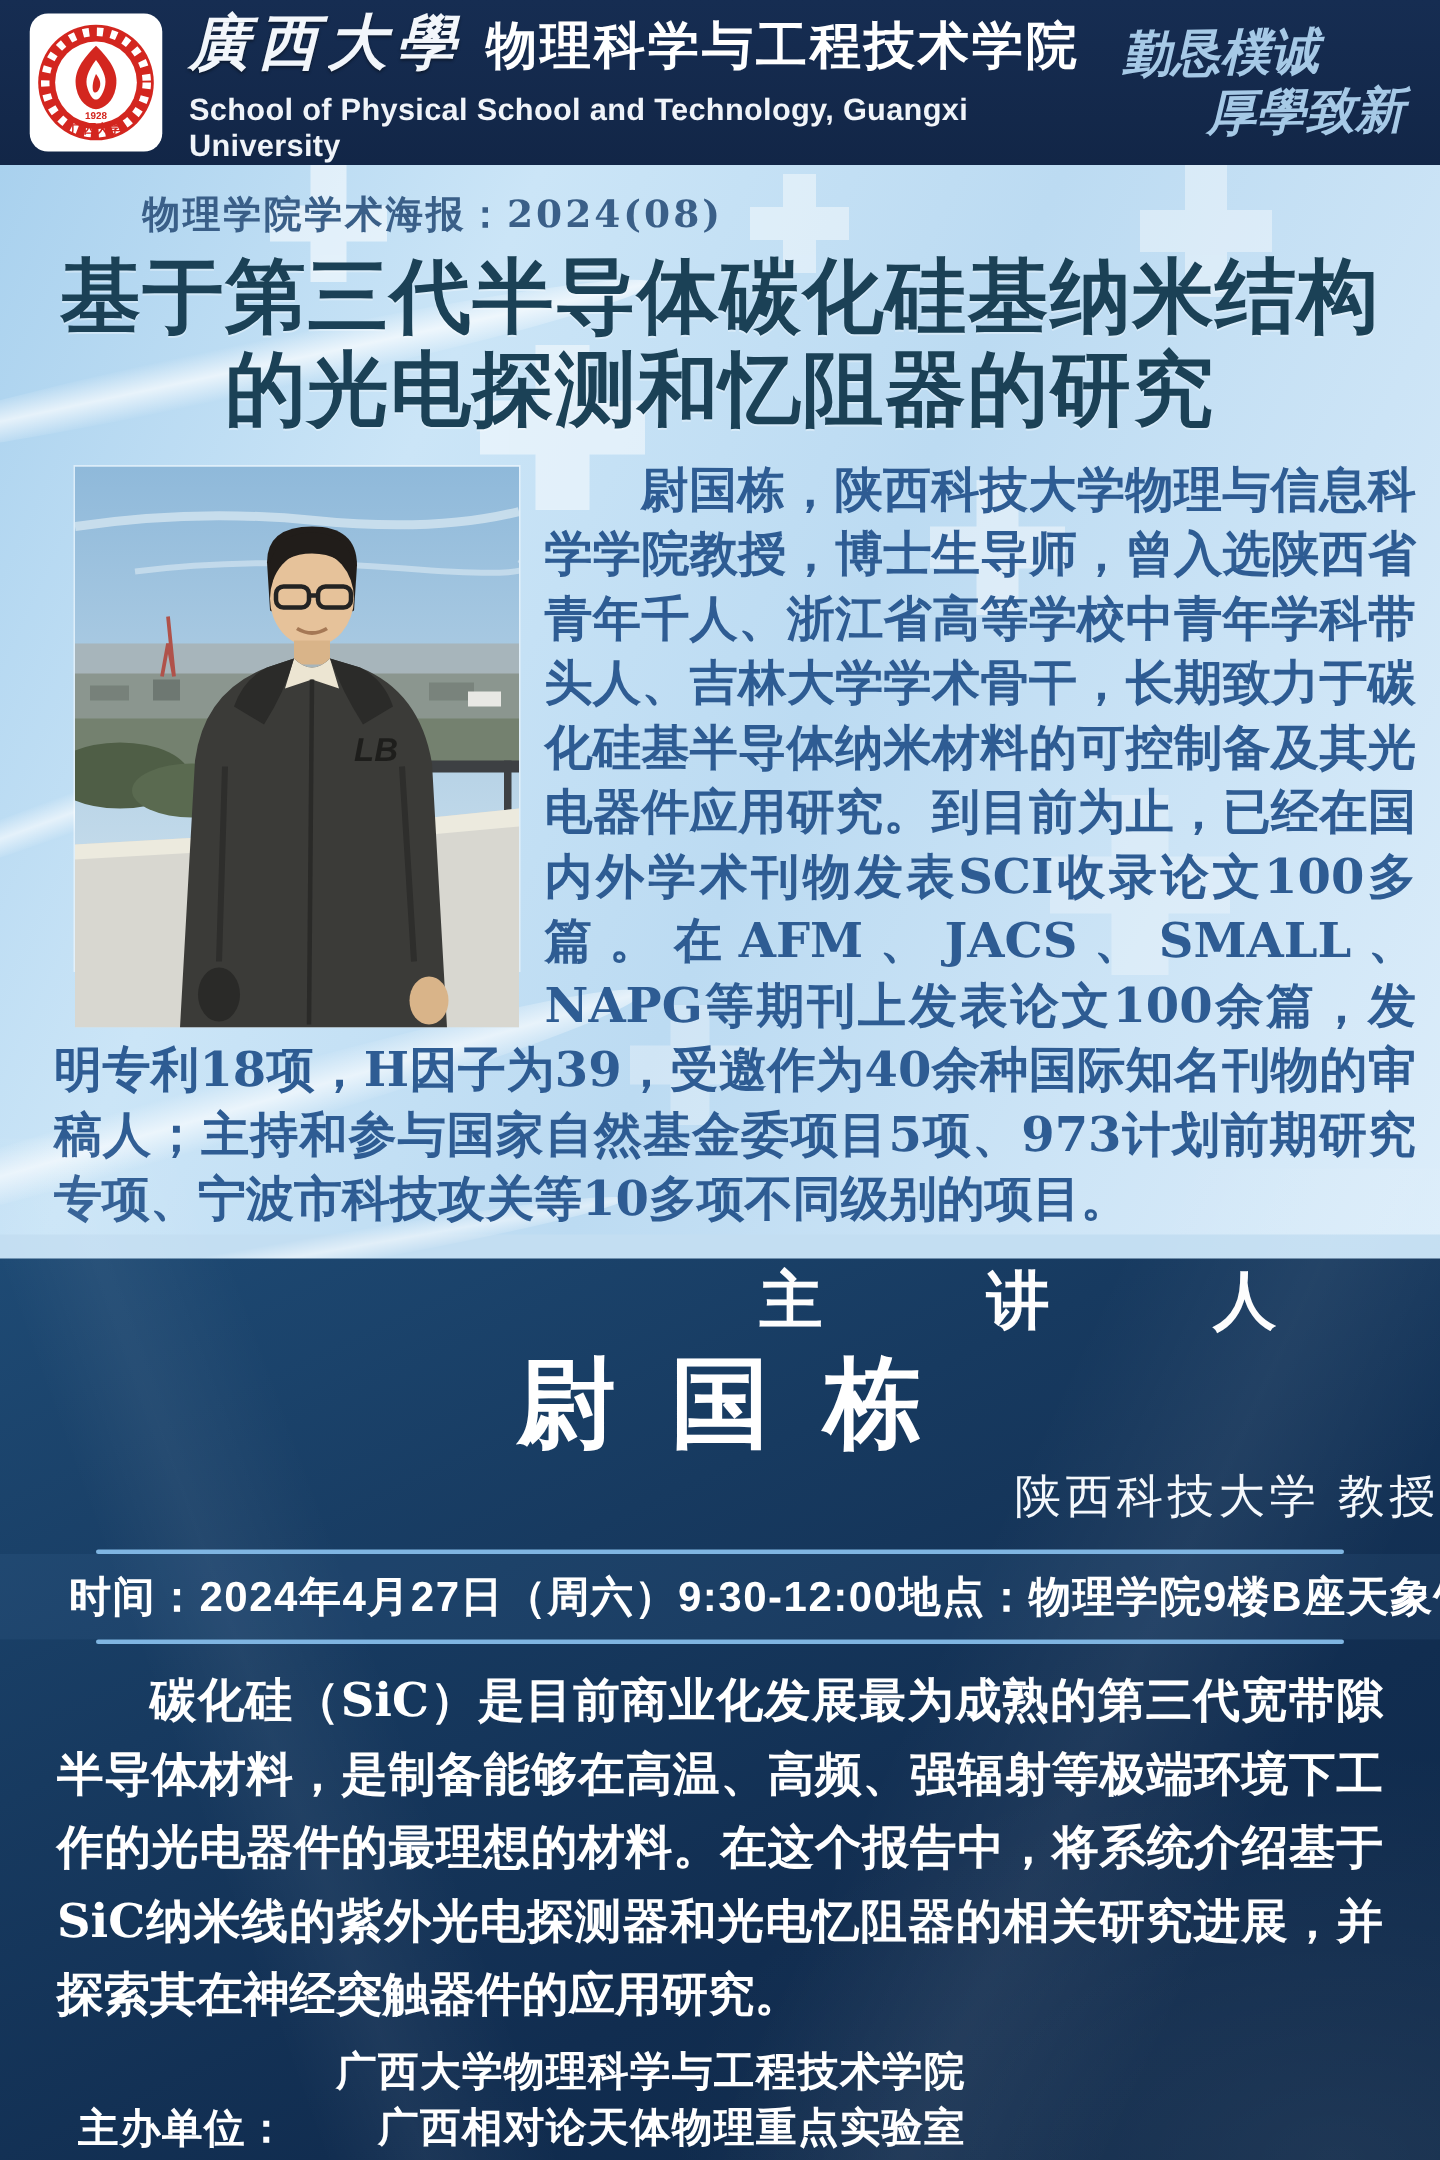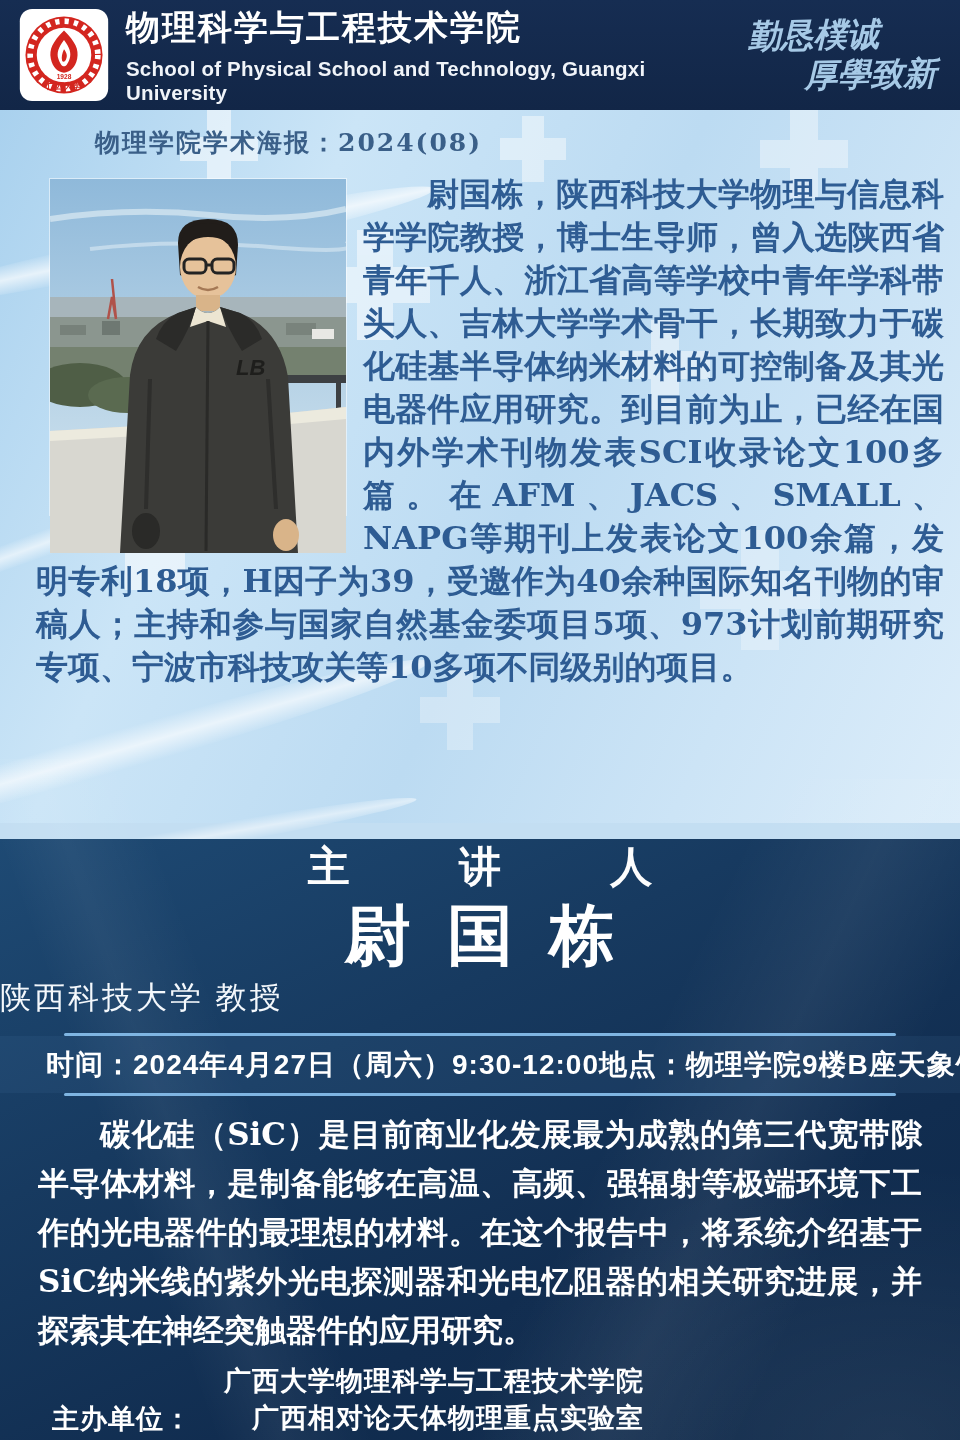--- a/index.html
+++ b/index.html
@@ -62,30 +62,30 @@
     font-family:"DejaVu Serif","Liberation Serif",serif;
     font-size:32px;line-height:43px;font-weight:600;color:#2e5c93;
   }
   
   .dark{
     position:relative;height:617px;box-sizing:border-box;color:#fff;
     background:linear-gradient(155deg,#1e4a74 0%,#173a60 34%,#112d50 66%,#0d2747 100%);
   }
   .sheen{position:absolute;pointer-events:none;}
   .role-label{
-    position:relative;text-align:center;margin-top:16px;
+    position:relative;text-align:right;margin-top:16px;
     font-size:42px;font-weight:600;letter-spacing:2.6em;text-indent:2.6em;color:#fdfdfd;
   }
   .speaker-name{
     position:relative;text-align:center;margin-top:4px;
     font-family:"DejaVu Serif","Liberation Serif",serif;
     font-size:66px;line-height:72px;font-weight:600;letter-spacing:.55em;text-indent:.55em;color:#ffffff;
   }
   .speaker-affil{
-    position:relative;text-align:left;margin-top:6px;
+    position:relative;text-align:right;margin-top:6px;
     font-size:31px;font-weight:500;letter-spacing:3px;color:#f4f8fc;
   }
   .rule{position:relative;height:3px;margin:0 64px;background:#7fb5e2;border-radius:2px;}
   .rule.top{margin-top:14px;}
   .timebar{
     position:relative;display:flex;justify-content:space-between;align-items:flex-start;
     padding:10px 44px 9px 46px;background:rgba(90,140,190,.10);
     font-size:28px;font-weight:700;letter-spacing:1px;white-space:nowrap;
   }
   .abstract{
@@ -115,20 +115,21 @@
         <circle cx="48" cy="50" r="29" fill="#ffffff"></circle>
         <path d="M48 24 C60 36 64 44 62 54 C60 64 54 68 48 69 C42 68 36 64 34 54 C32 44 36 36 48 24 Z" fill="#d3261f"></path>
         <path d="M48 34 C54 42 56 48 54 54 C52 60 50 62 48 62 C46 62 44 60 42 54 C40 48 42 42 48 34 Z" fill="#ffffff"></path>
         <path d="M48 44 C51 48 52 51 50 55 C49 57 47 58 46 56 C45 53 46 48 48 44 Z" fill="#d3261f"></path>
         <text x="48" y="76" text-anchor="middle" font-size="7" fill="#d3261f" font-weight="bold">1928</text>
         <text x="48" y="86" text-anchor="middle" font-size="9" fill="#d3261f" font-weight="bold">广西大学</text>
       </svg>
     </div>
     <div class="header-titles">
       <div class="header-line1">
+        <span class="uni-callig">廣西大學</span>
         <span class="school-cn">物理科学与工程技术学院</span>
       </div>
       <div class="school-en">School of Physical School and Technology, Guangxi University</div>
     </div>
     <div class="motto">
       <div class="m1">勤恳樸诚</div>
       <div class="m2">厚學致新</div>
     </div>
   </header>
 
@@ -142,20 +143,24 @@
     <div class="cross" style="left:500px;top:6px;width:66px;height:66px;opacity:.45;"></div>
     <div class="cross" style="left:760px;top:0px;width:88px;height:88px;opacity:.4;"></div>
     <div class="cross" style="left:320px;top:120px;width:110px;height:110px;opacity:.5;"></div>
     <div class="cross" style="left:620px;top:210px;width:90px;height:90px;opacity:.45;"></div>
     <div class="cross" style="left:60px;top:290px;width:190px;height:190px;opacity:.55;"></div>
     <div class="cross" style="left:700px;top:420px;width:120px;height:120px;opacity:.3;"></div>
     <div class="cross" style="left:420px;top:560px;width:80px;height:80px;opacity:.3;"></div>
 
     <div class="poster-no">物理学院学术海报：2024(08)</div>
 
+    <div class="main-title">
+      <div>基于第三代半导体碳化硅基纳米结构</div>
+      <div>的光电探测和忆阻器的研究</div>
+    </div>
 
     <div class="bio-wrap">
       <div class="photo">
         <svg viewBox="0 0 296 374" width="296" height="374" aria-hidden="true">
           <defs>
             <linearGradient id="sky" x1="0" y1="0" x2="0" y2="1">
               <stop offset="0" stop-color="#8fb9da"></stop>
               <stop offset=".6" stop-color="#bcd6e8"></stop>
               <stop offset="1" stop-color="#d9e8f1"></stop>
             </linearGradient>

